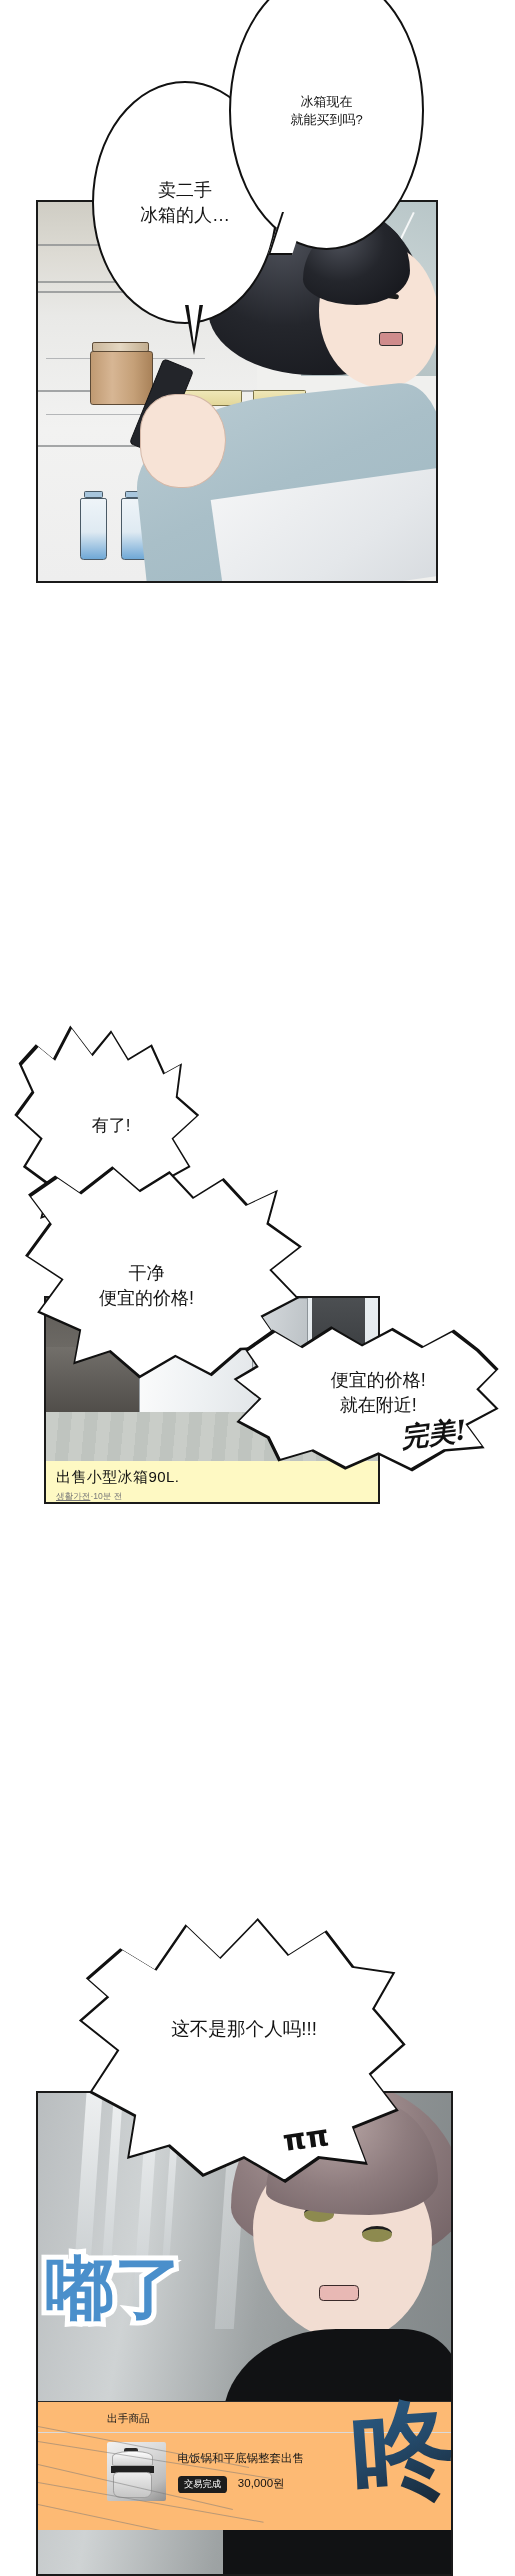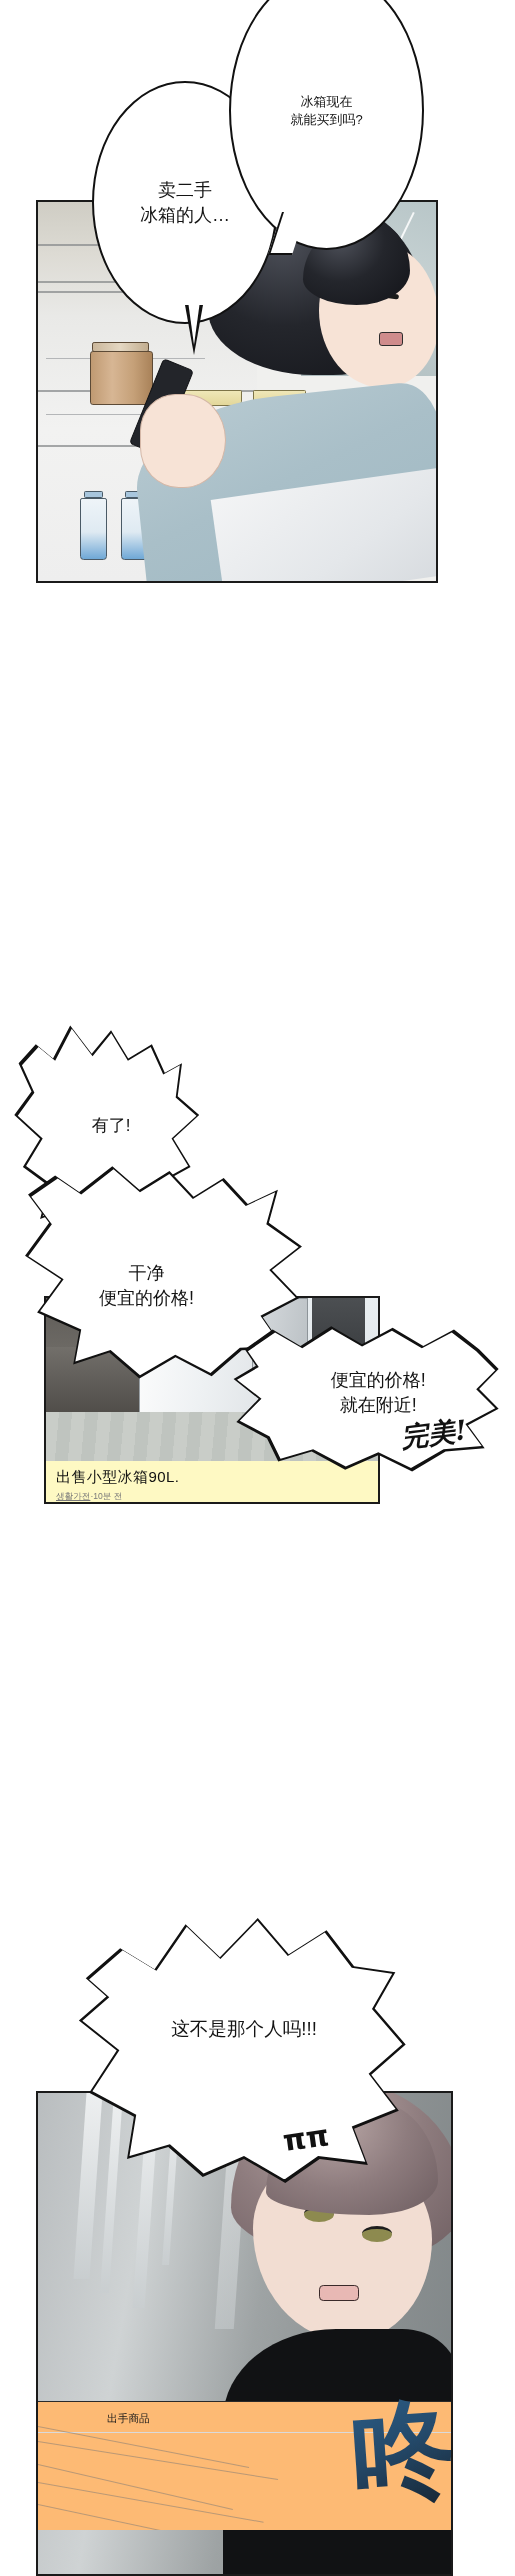--- a/index.html
+++ b/index.html
@@ -403,26 +403,44 @@
     <div class="p3-glass" style="left:185px; top:0; width:18.6px; height:236px; opacity:.55;"></div>
 
     <div class="p3-hair" style="left:193px; top:-11.5px; width:233px; height:179px; border-radius:48% 52% 40% 60% / 70% 66% 34% 30%;"></div>
     <div class="p3-face" style="left:215px; top:60px; width:179px; height:188px; border-radius:42% 46% 46% 54% / 40% 46% 54% 60%;"></div>
     <div style="position:absolute; left:266px; top:113px; width:30px; height:15.7px; background:#8d8a4f; border-radius:50%; border-top:3.6px solid #1d1d1d;"></div>
     <div style="position:absolute; left:324px; top:133px; width:30px; height:15.7px; background:#8d8a4f; border-radius:50%; border-top:3.6px solid #1d1d1d;"></div>
     <div style="position:absolute; left:281px; top:192px; width:40px; height:15.7px; background:#e8b8b4; border:1.4px solid #3a2a2a; border-radius:4.3px;"></div>
     <div class="p3-hair" style="left:228px; top:7.2px; width:172px; height:115px; border-radius:60% 40% 40% 60% / 80% 70% 30% 20%;"></div>
     <div class="p3-neck" style="left:185px; top:236px; width:236px; height:251px; border-radius:48% 24% 0 0 / 36% 20% 0 0;"></div>
 
+    <div class="sfx-blue" style="left:7.2px; top:150px; font-size:69px;">
+      <span>嘟了</span>
+    </div>
 
     <div class="prod-strip" style="left:0; top:308px; width:417px; height:129px; border-top:1.4px solid #2a2a2a;">
       <div style="padding:10px 0 5.7px 69px;">
         <span class="prod-label">出手商品</span>
       </div>
       <div class="prod-hr"></div>
+      <div style="display:flex; align-items:center; gap:11.5px; padding:10px 0 0 69px;">
+        <div class="prod-thumb">
+          <div class="pot-knob"></div>
+          <div class="pot-lid"></div>
+          <div class="pot-band"></div>
+          <div class="pot-base"></div>
+        </div>
+        <div>
+          <div class="prod-name">电饭锅和平底锅整套出售</div>
+          <div style="margin-top:10px;">
+            <span class="badge-done">交易完成</span>
+            <span class="prod-price">30,000원</span>
+          </div>
+        </div>
+      </div>
       <div class="scratch" style="left:0; top:24px; width:215px; transform:rotate(11deg);"></div>
       <div class="scratch" style="left:0; top:39px; width:243px; transform:rotate(9deg);"></div>
       <div class="scratch" style="left:0; top:62px; width:200px; transform:rotate(13deg);"></div>
       <div class="scratch" style="left:0; top:80px; width:229px; transform:rotate(10deg);"></div>
       <div class="scratch" style="left:0; top:102px; width:186px; transform:rotate(12deg);"></div>
     </div>
 
     <div class="sfx-navy" style="left:312px; top:286px; font-size:107px; transform:rotate(-4deg);">
       <span>咚</span>
     </div>

